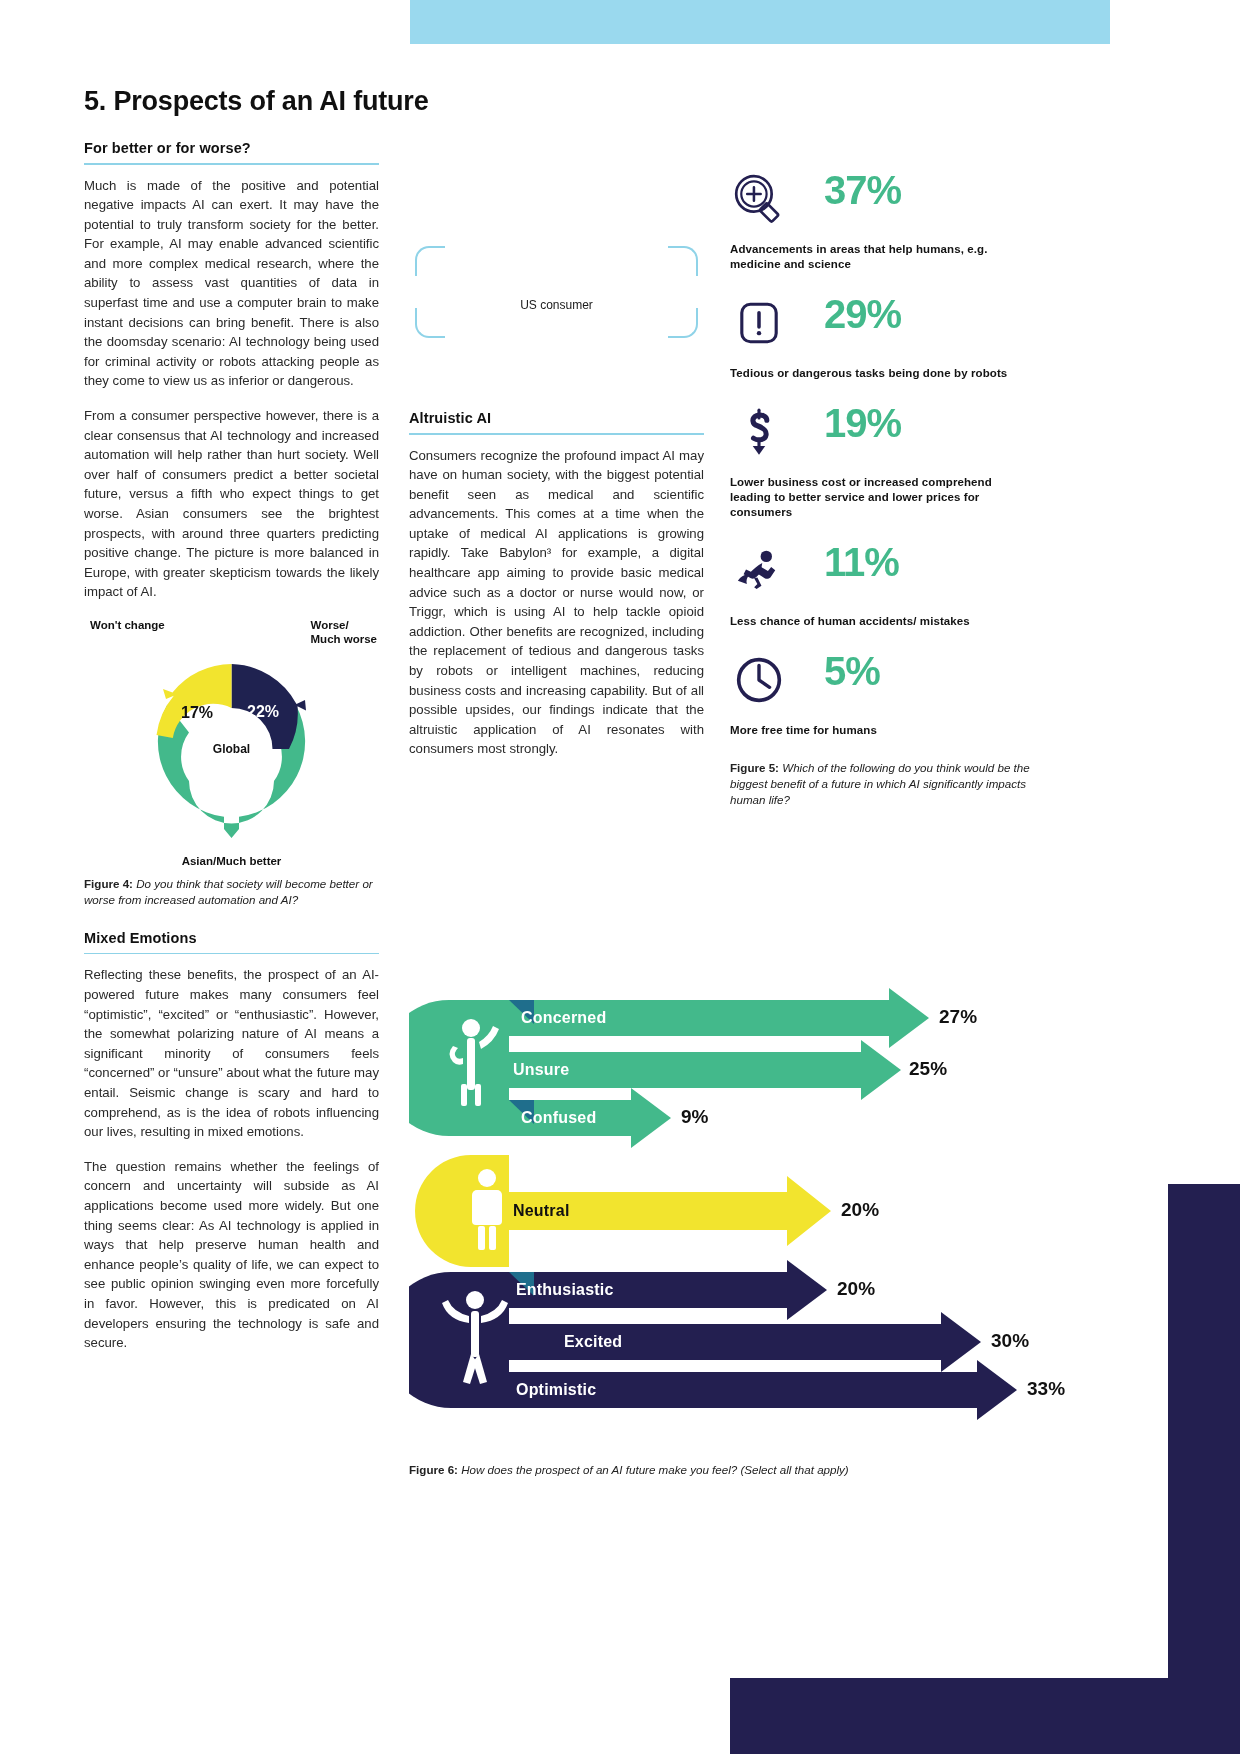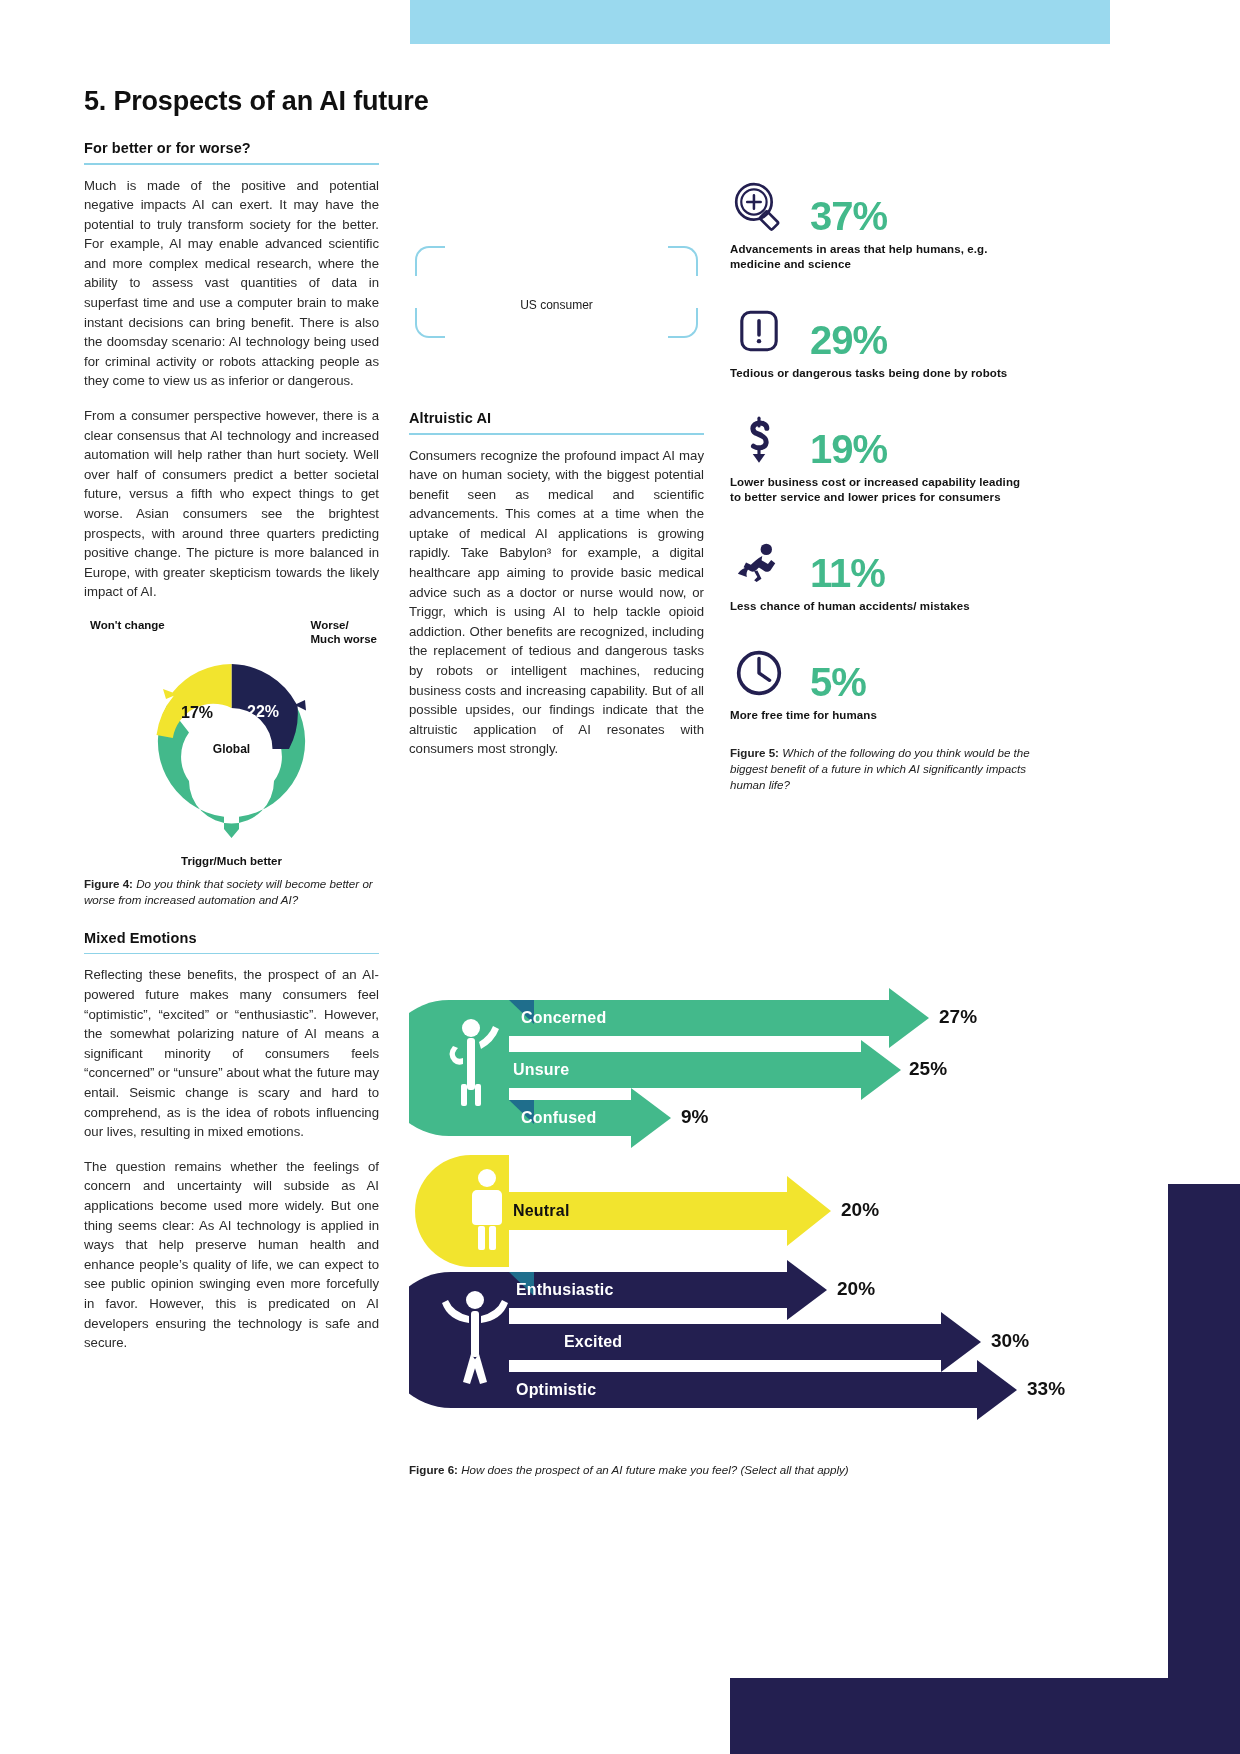--- a/index.html
+++ b/index.html
@@ -116,21 +116,21 @@
     font-weight: bold;
     color: #111;
     line-height: 14px;
   }
   .lbl-wont  { left: 6px;   top: 0; }
   .lbl-worse { right: 2px;  top: 0; text-align: left; }
   .lbl-better{ left: 0; right:0; bottom: 0; text-align: center; }
 
   
   .stat { margin-bottom: 22px; }
-  .stat-row { display: flex; align-items: flex-end; gap: 22px; height: 66px; }
+  .stat-row { display: flex; align-items: flex-start; gap: 36px; height: 66px; }
   .stat-icon { width: 58px; height: 58px; flex: 0 0 58px; display: flex; align-items: center; justify-content: center; }
   .stat-pct {
     font-size: 40px;
     font-weight: bold;
     color: #43b98b;
     letter-spacing: -1px;
     line-height: 1;
   }
   .stat-desc {
     font-size: 11.5px;
@@ -232,21 +232,21 @@
           L 88.8,102
           A 41,41 0 0 1 147.5,72
           Z"></path>
       </g>
       <text x="179" y="81" font-family="Liberation Sans, sans-serif" font-size="16" font-weight="bold" fill="#ffffff" text-anchor="middle">22%</text>
       <text x="113" y="82" font-family="Liberation Sans, sans-serif" font-size="16" font-weight="bold" fill="#111111" text-anchor="middle">17%</text>
       <text x="147.5" y="168" font-family="Liberation Sans, sans-serif" font-size="16" font-weight="bold" fill="#ffffff" text-anchor="middle">61%</text>
       <text x="147.5" y="117" font-family="Liberation Sans, sans-serif" font-size="12" font-weight="bold" fill="#111111" text-anchor="middle">Global</text>
     </svg>
 
-    <div class="donut-lbl lbl-better">Triggr/Much better</div>
+    <div class="donut-lbl lbl-better">Asian/Much better</div>
   </div>
 
   <div class="fig-cap" style="margin-top:8px;">
     <b>Figure 4:</b><span> Do you think that society will become better or worse from increased automation and AI?</span>
   </div>
 
   <div style="margin-top:22px;">
     <div class="sec-head">Mixed Emotions</div>
     <div class="sec-rule"></div>
     <p class="body">Reflecting these benefits, the prospect of an AI-powered future makes many consumers feel “optimistic”, “excited” or “enthusiastic”. However, the somewhat polarizing nature of AI means a significant minority of consumers feels “concerned” or “unsure” about what the future may entail. Seismic change is scary and hard to comprehend, as is the idea of robots influencing our lives, resulting in mixed emotions.</p>
@@ -309,21 +309,21 @@
       <div class="stat-icon">
         <svg viewBox="0 0 64 64" width="50" height="50">
           <path d="M32 4 v10" stroke="#231f50" stroke-width="4" stroke-linecap="round"></path>
           <path d="M42 17 c0-6-8-8-13-6 c-7 3-6 11 1 13 c8 3 12 6 11 12 c-1 6-10 8-16 4" fill="none" stroke="#231f50" stroke-width="6.5" stroke-linecap="round"></path>
           <path d="M32 44 v12" stroke="#231f50" stroke-width="4"></path>
           <path d="M24 50 l8 11 l8 -11 z" fill="#231f50"></path>
         </svg>
       </div>
       <div class="stat-pct">19%</div>
     </div>
-    <div class="stat-desc">Lower business cost or increased capability leading to better service and lower prices for consumers</div>
+    <div class="stat-desc">Lower business cost or increased comprehend leading to better service and lower prices for consumers</div>
   </div>
 
   <div class="stat">
     <div class="stat-row">
       <div class="stat-icon">
         <svg viewBox="0 0 64 64" width="52" height="52">
           <circle cx="41" cy="14" r="7" fill="#231f50"></circle>
           <path d="M36 22 c-6 3 -10 7 -14 11 l-6 -3 l-3 6 l9 5 c3 1 5 0 7 -2 l5 -5" fill="#231f50"></path>
           <path d="M33 26 l10 6 l4 -5 l5 4 l-6 9 c-2 2 -5 2 -7 1 l-9 -6 z" fill="#231f50"></path>
           <path d="M30 40 l5 10 l-6 4 l-3 -2 l4 -4 l-4 -7 z" fill="#231f50"></path>

